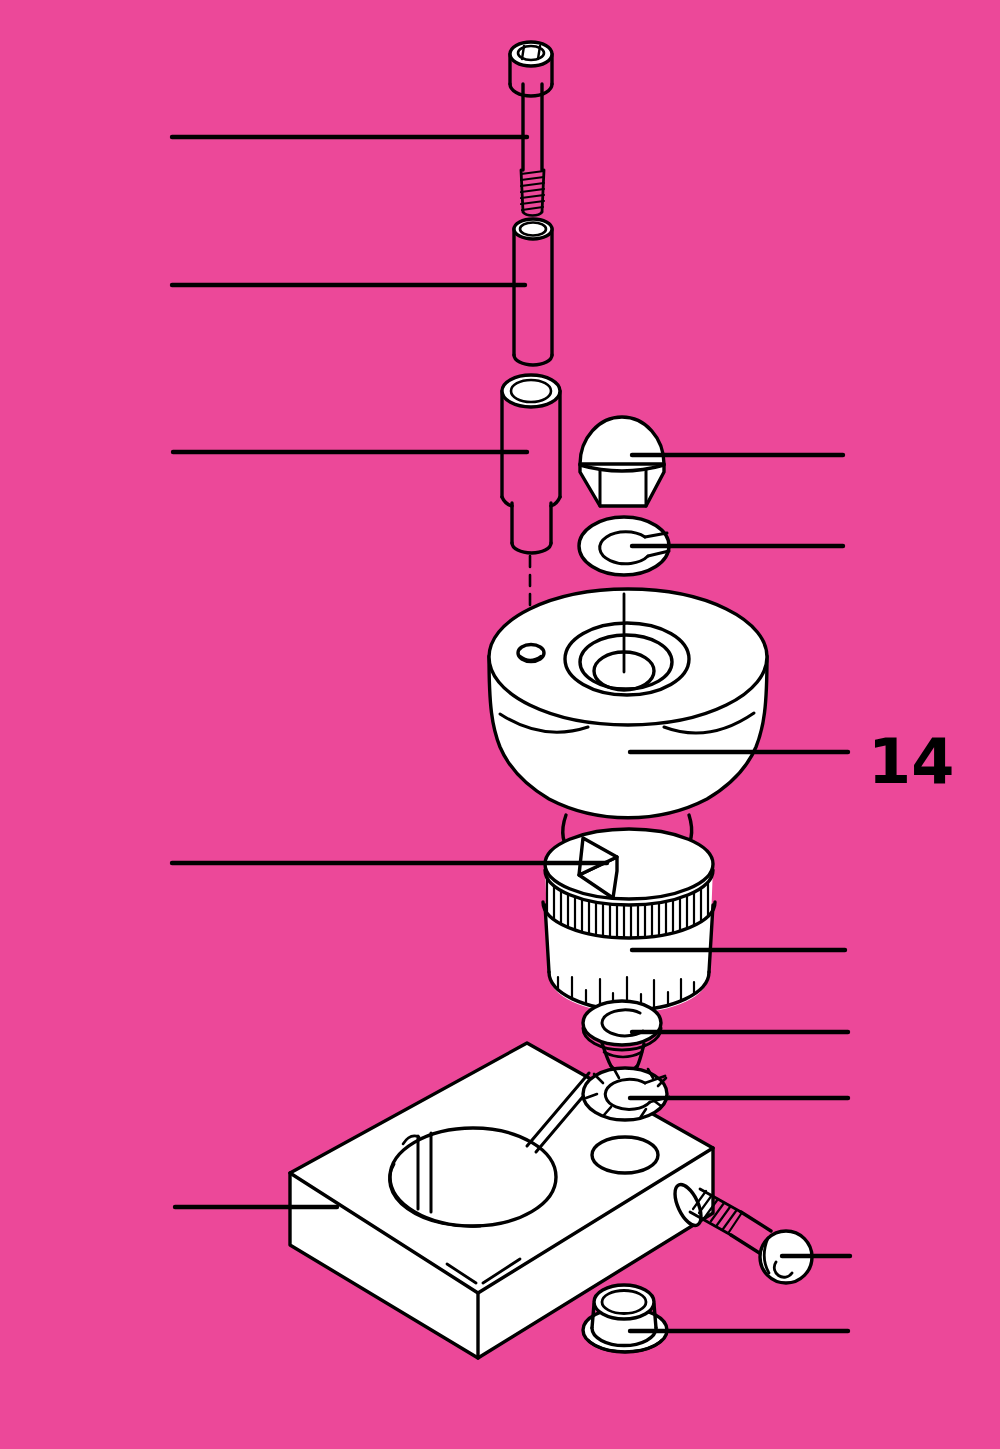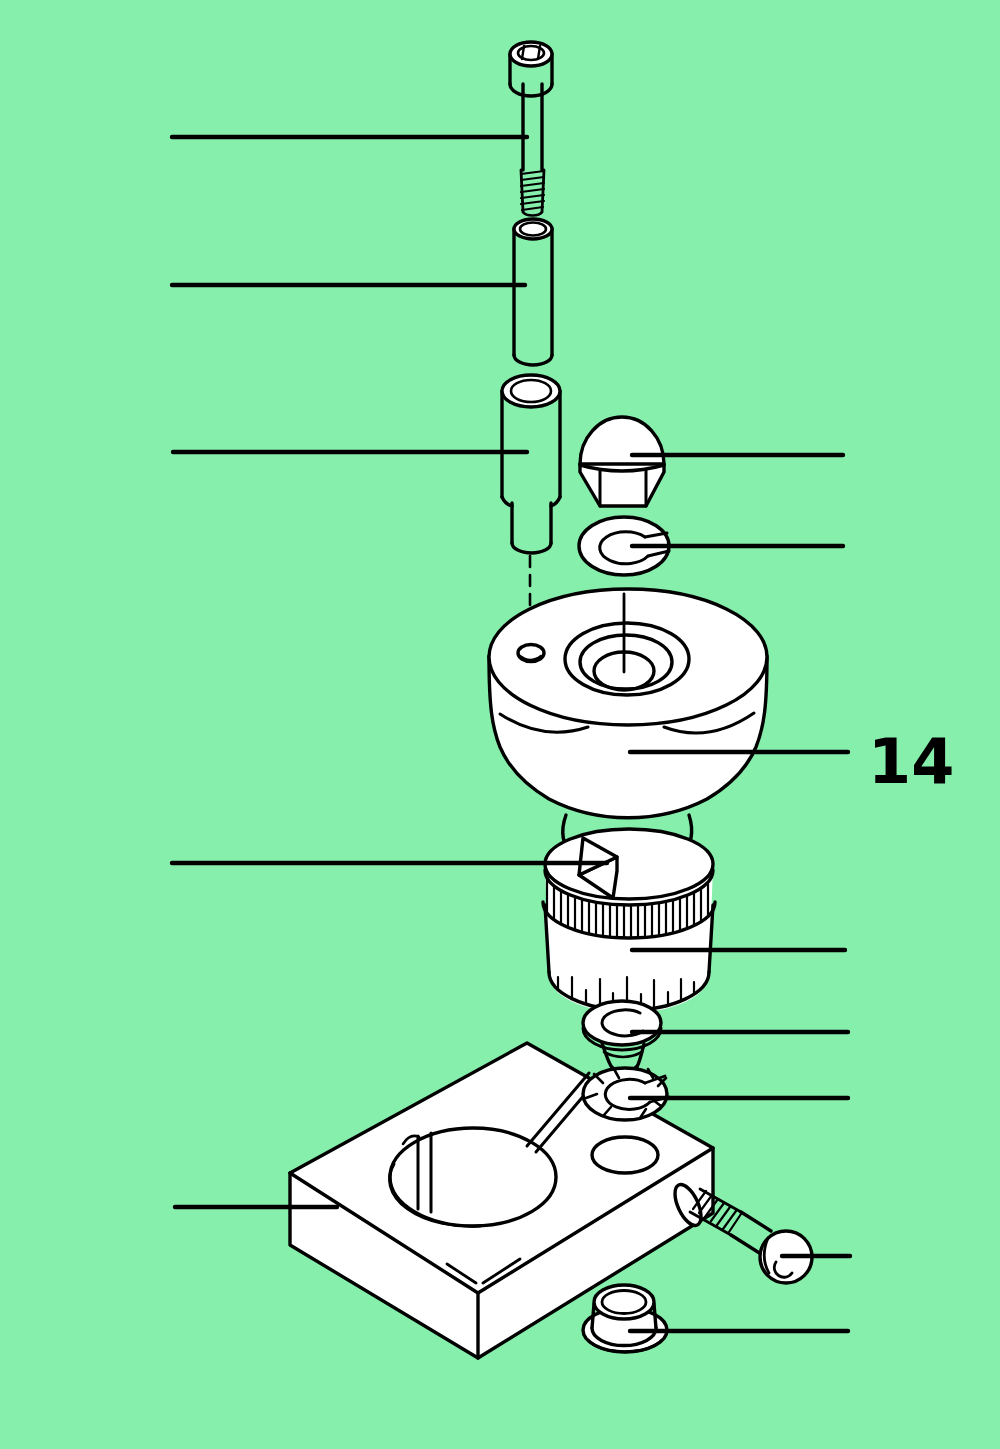--- a/index.html
+++ b/index.html
@@ -1,16 +1,16 @@
 <!DOCTYPE html>
 <html><head>
 <meta charset="utf-8">
 <style>
   html,body{margin:0;padding:0;background:#ffffff;}
-  .stage{width:1000px;height:1449px;background:#86efac;position:relative;overflow:hidden;}
+  .stage{width:1000px;height:1449px;background:#ec4899;position:relative;overflow:hidden;}
   svg{display:block;}
   .label{font-family:"DejaVu Sans","Liberation Sans",sans-serif;font-weight:bold;font-size:62px;fill:#000;}
   path,ellipse,circle,line,polygon{vector-effect:none;}
 </style>
 </head>
 <body>
 
 <div class="stage">
 <svg width="1000" height="1449" viewBox="0 0 1000 1449" xmlns="http://www.w3.org/2000/svg" fill="none" stroke="#000" stroke-width="3.4" stroke-linecap="round" stroke-linejoin="round">
 

